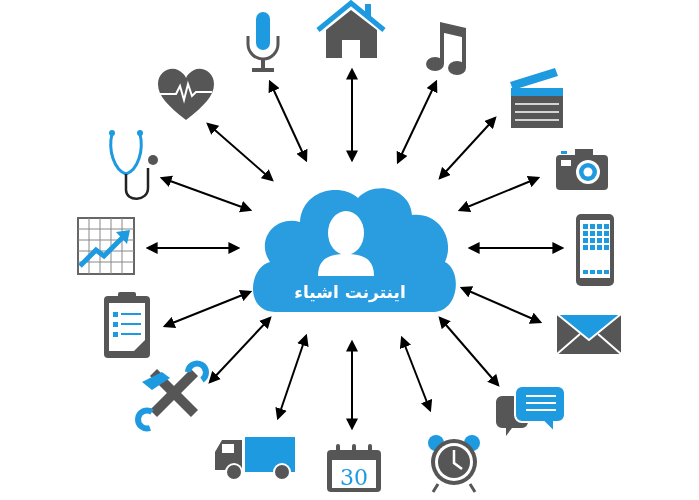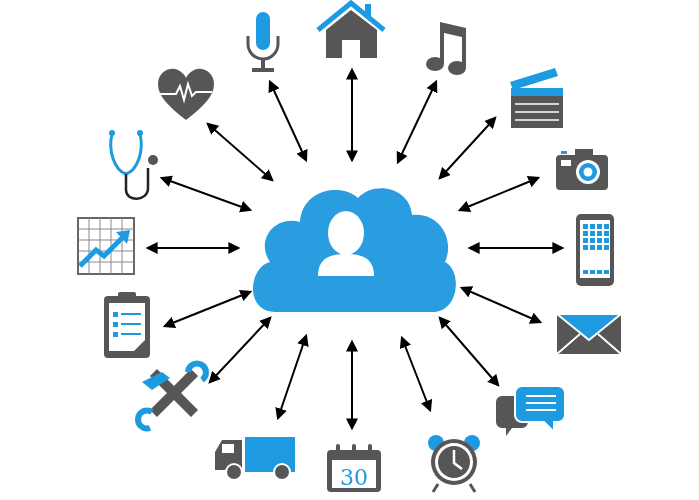--- a/index.html
+++ b/index.html
@@ -206,13 +206,14 @@
       <circle cx="140" cy="133" r="3" fill="#1e9ae0"></circle>
       <path d="M126,174 V190 C126,202 148,202 148,188 V168" stroke="#222" stroke-width="2.5" fill="none"></path>
       <circle cx="153" cy="160" r="5" fill="#555"></circle>
     </g>
 
     <g>
       <path d="M186,120 C168,106 158,96 158,84 C158,72 170,66 178,70 C182,72 185,75 186,78 C187,75 190,72 194,70 C202,66 214,72 214,84 C214,96 204,106 186,120 Z" fill="#565656"></path>
       <path d="M160,94 H176 L180,86 L184,100 L188,84 L192,96 L196,92 H212" stroke="#fff" stroke-width="2" fill="none"></path>
     </g>
   </svg>
+  <div class="cloud-label">اینترنت اشیاء</div>
 </div>
 
 </body></html>

